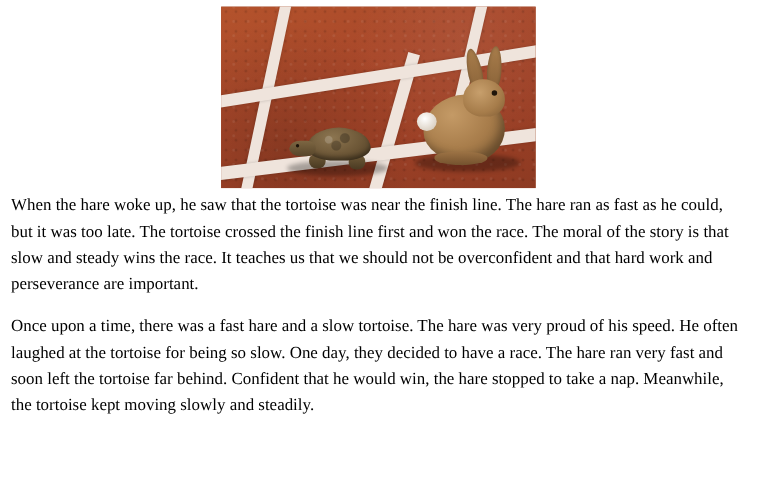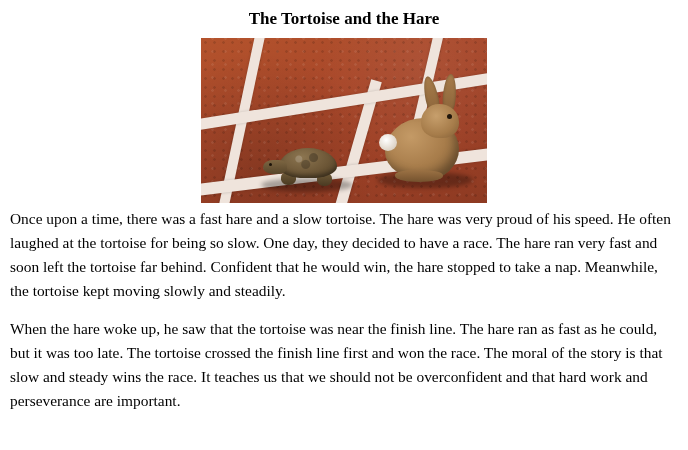--- a/index.html
+++ b/index.html
@@ -217,21 +217,20 @@
     line-height: 24px;
     margin: 0 0 14px 0;
     text-align: left;
   }
 </style>
 </head>
 <body>
 
 <div class="page">
 
-  <h1 class="title">The Tortoise and the Hare</h1>
 
   <div class="figure">
     <div class="photo">
       <div class="clay"></div>
       <div class="speck"></div>
       <div class="line v1"></div>
       <div class="line v2"></div>
       <div class="line v3"></div>
       <div class="line h1"></div>
       <div class="line h2"></div>
@@ -253,16 +252,16 @@
         <div class="body"></div>
         <div class="tail"></div>
         <div class="head"></div>
         <div class="eye"></div>
         <div class="foot"></div>
       </div>
     </div>
   </div>
 
 
+  <p class="body-text">When the hare woke up, he saw that the tortoise was near the finish line. The hare ran as fast as he could, but it was too late. The tortoise crossed the finish line first and won the race. The moral of the story is that slow and steady wins the race. It teaches us that we should not be overconfident and that hard work and perseverance are important.</p>
   <p class="body-text">Once upon a time, there was a fast hare and a slow tortoise. The hare was very proud of his speed. He often laughed at the tortoise for being so slow. One day, they decided to have a race. The hare ran very fast and soon left the tortoise far behind. Confident that he would win, the hare stopped to take a nap. Meanwhile, the tortoise kept moving slowly and steadily.</p>
-  <p class="body-text">When the hare woke up, he saw that the tortoise was near the finish line. The hare ran as fast as he could, but it was too late. The tortoise crossed the finish line first and won the race. The moral of the story is that slow and steady wins the race. It teaches us that we should not be overconfident and that hard work and perseverance are important.</p>
 
 </div>
 
 </body></html>

